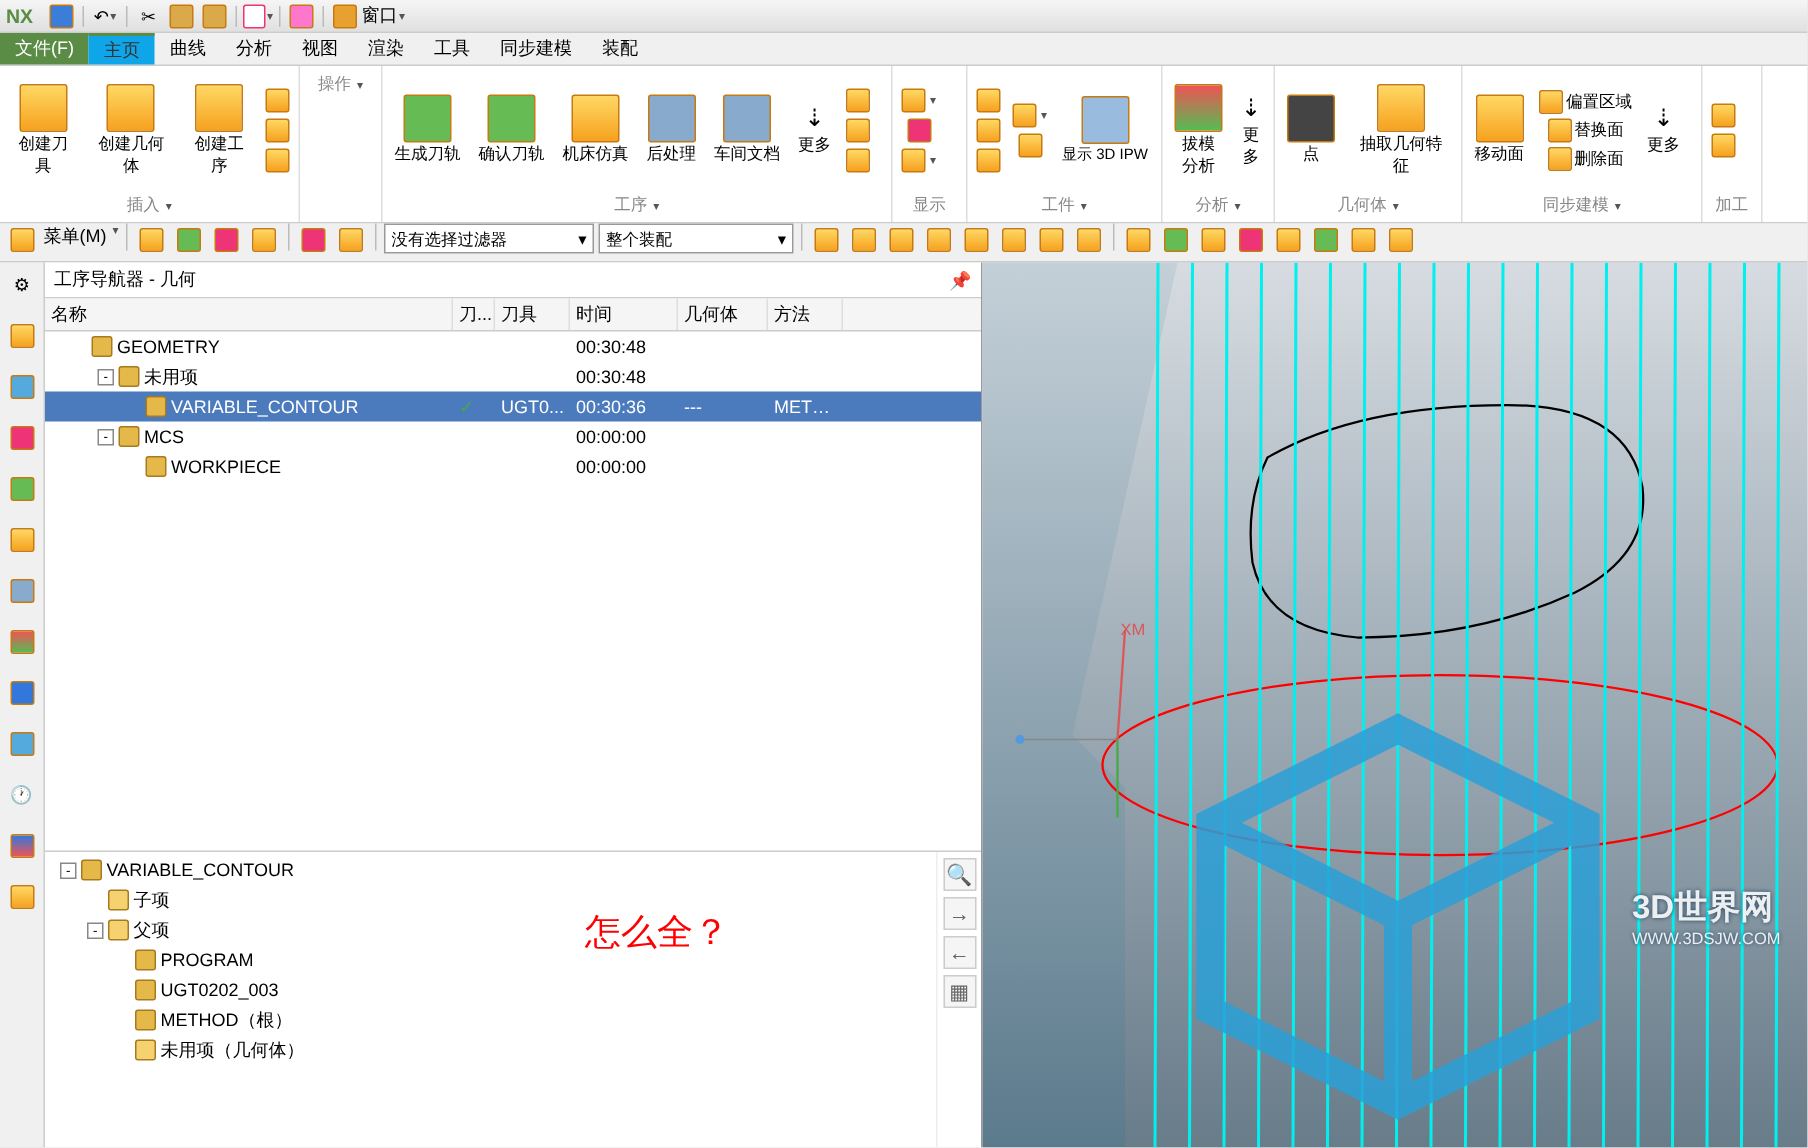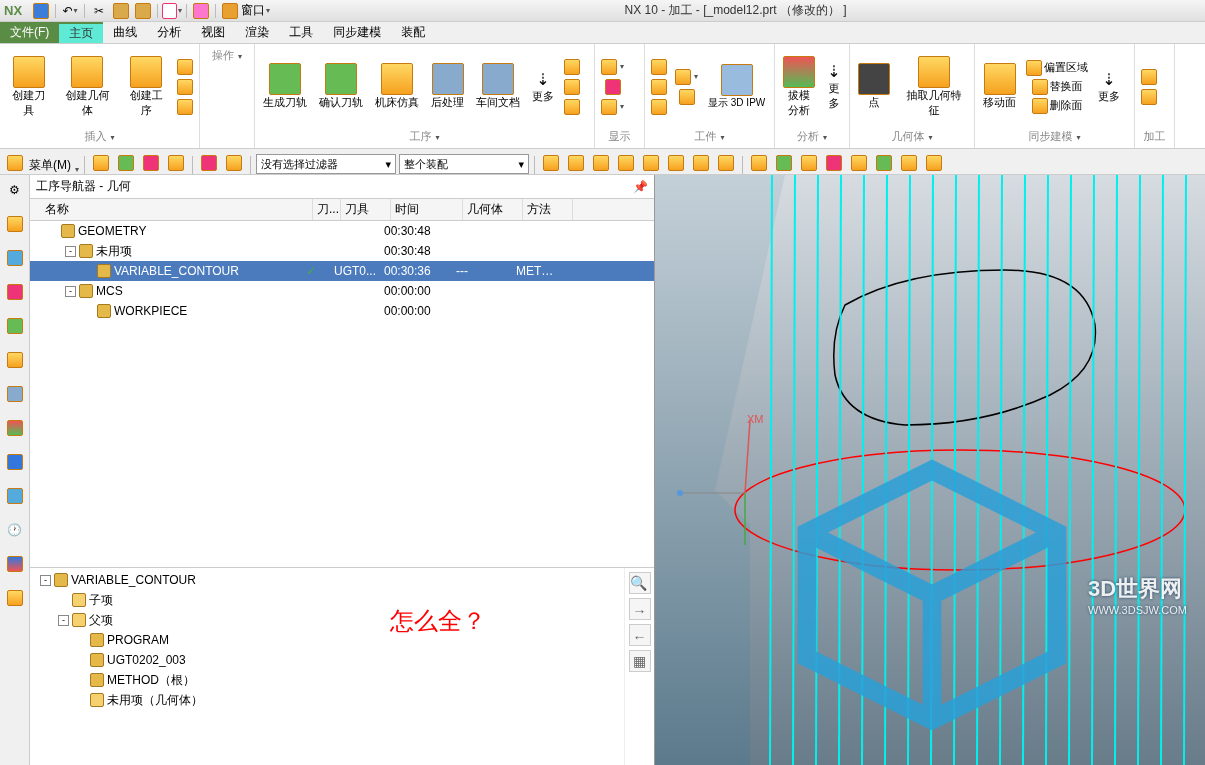--- a/index.html
+++ b/index.html
@@ -5,65 +5,65 @@
 * { margin: 0; padding: 0; box-sizing: border-box; font-family: "Microsoft YaHei", Arial, sans-serif; }
 body { width: 1205px; height: 765px; background: #e8e8e8; font-size: 12px; overflow: hidden; }
 .titlebar { height: 22px; background: linear-gradient(#f5f5f5,#e0e0e0); display: flex; align-items: center; padding: 0 4px; border-bottom: 1px solid #ccc; }
 .nx-logo { font-weight: bold; color: #5a8c46; font-size: 13px; margin-right: 8px; }
 .qat-btn { width: 20px; height: 18px; margin: 0 1px; display: inline-flex; align-items: center; justify-content: center; cursor: pointer; }
 .qat-sep { width: 1px; height: 14px; background: #bbb; margin: 0 3px; }
 .app-title { flex: 1; text-align: center; font-size: 12px; color: #333; }
 .menubar { height: 22px; display: flex; align-items: stretch; background: #f0f0f0; border-bottom: 1px solid #ccc; }
 .menu-tab { padding: 0 10px; display: flex; align-items: center; cursor: pointer; font-size: 12px; }
 .menu-file { background: #5a8c46; color: #fff; }
-.menu-active { background: #5eead4; color: #333; border-top: 2px solid #5a8c46; }
+.menu-active { background: #0ea5e9; color: #333; border-top: 2px solid #5a8c46; }
 .ribbon { height: 105px; background: #fff; display: flex; border-bottom: 1px solid #ccc; }
 .ribbon-group { display: flex; flex-direction: column; border-right: 1px solid #ddd; padding: 2px 4px; }
 .ribbon-items { flex: 1; display: flex; align-items: center; gap: 4px; }
 .ribbon-label { text-align: center; font-size: 11px; color: #888; padding: 2px 0; }
 .rbtn { display: flex; flex-direction: column; align-items: center; justify-content: center; padding: 2px 4px; cursor: pointer; text-align: center; font-size: 11px; }
 .rbtn-lg .ico { width: 32px; height: 32px; }
 .rbtn-sm { flex-direction: row; padding: 1px 2px; font-size: 11px; gap: 2px; height: 18px; }
 .rbtn-sm .ico { width: 16px; height: 16px; }
 .ico { display: inline-block; background: linear-gradient(#ffd863,#f6a11f); border: 1px solid #c67a10; border-radius: 2px; }
 .ico-sm { width: 16px; height: 16px; }
-.toolbar2 { height: 26px; background: #f0f0f0; display: flex; align-items: flex-end; padding: 0 4px; gap: 3px; border-bottom: 1px solid #ccc; }
+.toolbar2 { height: 26px; background: #f0f0f0; display: flex; align-items: flex-start; padding: 0 4px; gap: 3px; border-bottom: 1px solid #ccc; }
 .tb-btn { width: 22px; height: 22px; display: inline-flex; align-items: center; justify-content: center; cursor: pointer; }
 .tb-sep { width: 1px; height: 18px; background: #bbb; margin: 0 2px; }
 .tb-combo { height: 20px; border: 1px solid #999; background: #fff; padding: 0 4px; display: inline-flex; align-items: center; font-size: 11px; }
 .main { display: flex; height: 590px; }
 .leftbar { width: 30px; background: #f0f0f0; display: flex; flex-direction: column; align-items: center; padding-top: 4px; gap: 12px; border-right: 1px solid #ccc; }
 .leftbar-btn { width: 22px; height: 22px; cursor: pointer; display: flex; align-items: center; justify-content: center; }
 .navigator { width: 625px; background: #fff; display: flex; flex-direction: column; border-right: 1px solid #999; }
 .nav-header { height: 24px; display: flex; align-items: center; padding: 0 6px; border-bottom: 1px solid #ccc; font-size: 12px; }
 .nav-header .pin { margin-left: auto; cursor: pointer; }
 .col-headers { height: 22px; display: flex; align-items: center; background: #f5f5f5; border-bottom: 1px solid #ccc; font-size: 12px; }
 .col { padding: 0 4px; border-right: 1px solid #ddd; height: 100%; display: flex; align-items: center; overflow: hidden; }
-.c-name { width: 272px; margin-left: 11px; } .c-k { width: 28px; } .c-tool { width: 50px; } .c-time { width: 72px; } .c-geo { width: 60px; } .c-meth { width: 50px; }
+.c-name { width: 272px; } .c-k { width: 28px; } .c-tool { width: 50px; } .c-time { width: 72px; } .c-geo { width: 60px; } .c-meth { width: 50px; }
 .tree-body { flex: 1; overflow: auto; }
 .tree-row { height: 20px; display: flex; align-items: center; font-size: 12px; }
 .tree-row.selected { background: #4b7bbd; color: #fff; }
 .tree-indent { display: inline-block; }
 .tr-name { width: 272px; display: flex; align-items: center; padding-left: 17px; }
 .tr-cell { padding: 0 4px; }
 .tc-k { width: 28px; } .tc-tool { width: 50px; } .tc-time { width: 72px; } .tc-geo { width: 60px; } .tc-meth { width: 50px; overflow:hidden; white-space:nowrap; text-overflow:ellipsis;}
 .expander { width: 11px; height: 11px; border: 1px solid #888; display: inline-flex; align-items: center; justify-content: center; font-size: 9px; line-height: 1; margin-right: 3px; cursor: pointer; }
 .node-ico { width: 14px; height: 14px; margin-right: 3px; display:inline-block; background:#e5b84a; border:1px solid #a87a1e; border-radius:2px; }
 .annotation { position: absolute; left: 360px; top: 430px; font-size: 24px; color: #ff0000; font-family: "SimSun", serif; }
 .dependency { height: 198px; border-top: 1px solid #ccc; display: flex; flex-direction: column; background:#fff; }
 .dep-header { height: 22px; display: flex; align-items: center; padding: 0 6px; color: #2a5ca8; font-size: 12px; cursor:pointer; }
 .dep-header .chev { margin-left: auto; color: #2a5ca8; }
 .dep-body { flex: 1; display: flex; }
 .dep-tree { flex: 1; overflow: auto; padding: 2px 0; }
 .dep-row { height: 20px; display: flex; align-items: center; padding-left: 10px; font-size: 12px; }
 .dep-side { width: 30px; display: flex; flex-direction: column; align-items: center; gap: 4px; padding: 4px 0; border-left: 1px solid #eee; }
 .dep-sbtn { width: 22px; height: 22px; border: 1px solid #ccc; background:#f5f5f5; display:flex; align-items:center; justify-content:center; cursor:pointer; font-size:14px; color:#666; }
 .viewport { flex: 1; position: relative; background: linear-gradient(#c4d0d8,#5b7a8c); overflow: hidden; }
 .viewport svg { width: 100%; height: 100%; }
-.watermark { position: absolute; right: 18px; bottom: 20px; display: flex; align-items: center; gap: 6px; opacity: 0.85; }
+.watermark { position: absolute; right: 18px; bottom: 4px; display: flex; align-items: center; gap: 6px; opacity: 0.85; }
 .wm-cube { width: 48px; height: 48px; }
 .wm-text { color: #fff; text-shadow: 0 0 3px #135; }
 .wm-text .big { font-size: 22px; font-weight: bold; display:block; }
 .wm-text .small { font-size: 11px; display:block; }
 .arrow-dn { font-size: 8px; color: #555; margin-left: 1px; }
 </style>
 </head>
 <body>
 
 <div class="titlebar">
@@ -89,21 +89,20 @@
   <span class="qat-sep"></span>
   <span class="qat-btn">
       <span class="ico ico-sm" style="background:#f7c"></span>
     </span>
   <span class="qat-sep"></span>
   <span class="qat-btn">
       <span class="ico ico-sm" style="background:#e8a030"></span>
     </span>
   <span>窗口</span>
     <span class="arrow-dn">▾</span>
-  <span class="app-title">NX 10 - 加工 - [_model12.prt （修改的） ]</span>
 </div>
 
 <div class="menubar">
   <div class="menu-tab menu-file">文件(F)</div>
   <div class="menu-tab menu-active">主页</div>
   <div class="menu-tab">曲线</div>
   <div class="menu-tab">分析</div>
   <div class="menu-tab">视图</div>
   <div class="menu-tab">渲染</div>
   <div class="menu-tab">工具</div>

